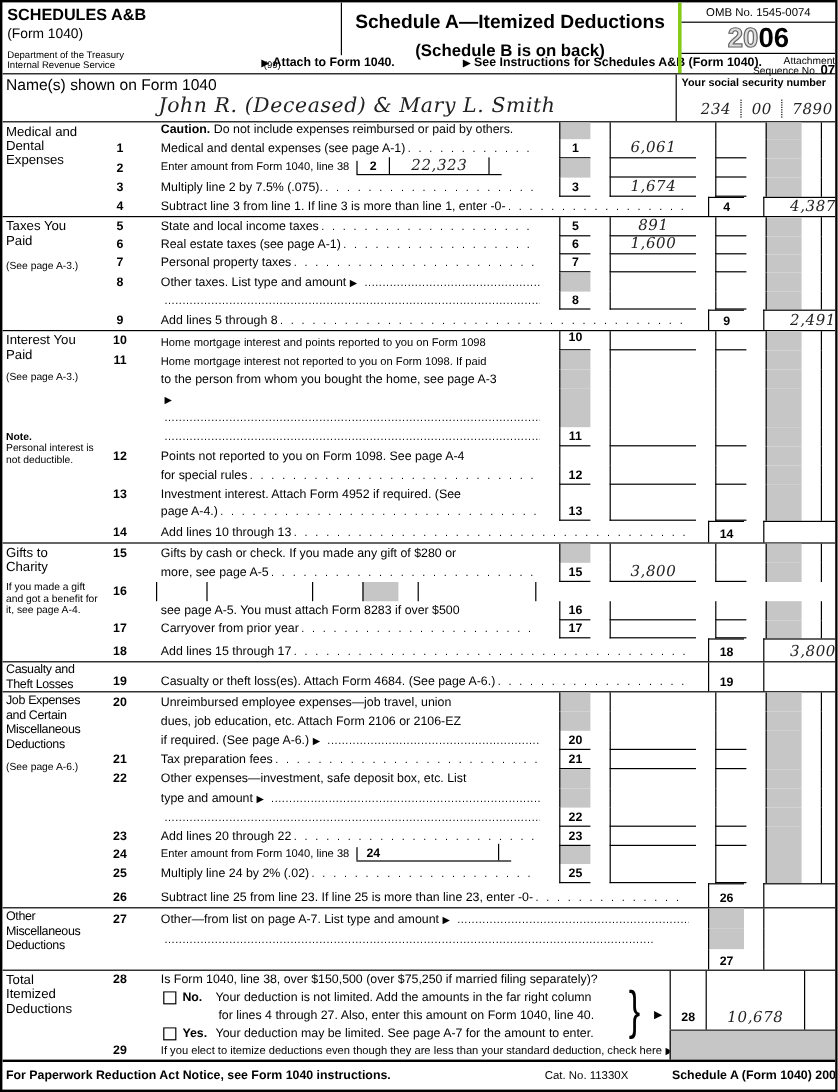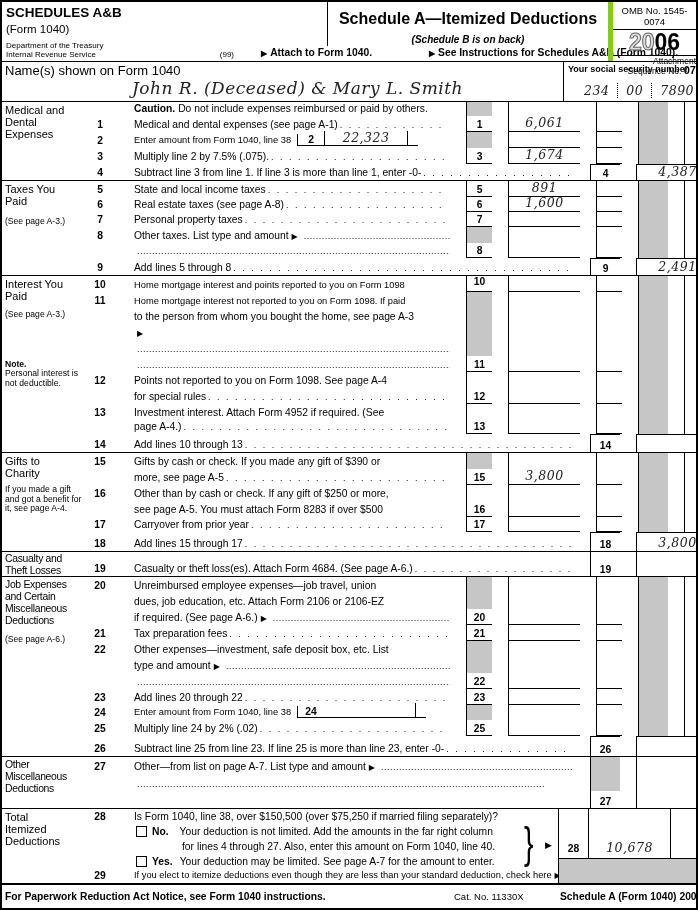--- a/index.html
+++ b/index.html
@@ -1,32 +1,32 @@
 <!DOCTYPE html>
 <html><head>
 <meta charset="utf-8">
 <style>
   html,body{margin:0;padding:0;background:#888;}
   .page{position:relative;width:698px;height:910px;margin:0 auto;background:#fff;
         border:2px solid #000;box-sizing:border-box;color:#000;
         font-family:"Liberation Sans",sans-serif;font-size:10.3px;overflow:hidden;}
   
   .hdr{position:relative;height:59px;display:flex;}
-  .hdr-left{position:relative;width:326px;box-sizing:border-box;padding:3px 4px;}
+  .hdr-left{position:relative;width:283px;box-sizing:border-box;padding:3px 4px;}
   .hdr-left .vline{position:absolute;right:0;top:0;height:44px;border-right:1px solid #000;}
   .sched-ab{font-weight:bold;font-size:13.5px;}
   .form1040{font-size:11.5px;margin-top:3px;}
   .dept{position:absolute;bottom:2px;left:4px;font-size:8px;line-height:8.5px;width:200px;}
   .dept .n99{position:absolute;right:-28px;bottom:0;}
   .hdr-center{position:relative;width:280px;text-align:center;}
   .title{font-weight:bold;font-size:16px;margin-top:8px;}
-  .subtitle{font-weight:bold;font-size:10px;margin-top:6px;font-style:italic;}
+  .subtitle{font-weight:bold;font-size:14px;margin-top:6px;}
   .attachline{position:absolute;left:-70px;bottom:3px;width:420px;font-weight:bold;font-size:10.3px;
               display:flex;justify-content:space-between;white-space:nowrap;}
-  .hdr-right{flex:1;border-left:5px solid #84cc16;box-sizing:border-box;text-align:center;position:relative;}
+  .hdr-right{flex:1;border-left:3px solid #84cc16;box-sizing:border-box;text-align:center;position:relative;}
   .omb{font-size:9.5px;border-bottom:1px solid #000;padding:3px 0 2px;}
   .year{font-size:23px;font-weight:bold;line-height:24px;border-bottom:1px solid #000;padding-bottom:1px;}
   .year .y20{color:#ddd;-webkit-text-stroke:1px #666;}
   .attach-seq{font-size:8.5px;text-align:right;padding-left:14px;line-height:9px;padding-top:1px;}
   .attach-seq b{font-size:11px;}
   
   .namerow{height:40px;border-top:1px solid #000;display:flex;box-sizing:border-box;}
   .name-cell{width:561px;position:relative;}
   .name-label{font-size:13px;padding:1px 0 0 3px;}
   .name-value{position:absolute;left:130px;bottom:3px;}
@@ -226,21 +226,21 @@
       <div class="cell bn bb">5</div>
       <div class="cell ba bb hand">891</div>
       <div class="cell bc bb"></div>
       <div class="cell on g"></div>
         <div class="cell oa"></div>
         <div class="cell oc"></div>
     </div>
     <div class="row" style="height:15px">
       <div class="ln">6</div>
       <div class="desc">
-          <span>Real estate taxes (see page A-8)</span>
+          <span>Real estate taxes (see page A-1)</span>
           <span class="dots"></span>
         </div>
       <div class="cell bn bb">6</div>
       <div class="cell ba bb hand">1,600</div>
       <div class="cell bc bb"></div>
       <div class="cell on g"></div>
         <div class="cell oa"></div>
         <div class="cell oc"></div>
     </div>
     <div class="row" style="height:15px">
@@ -435,21 +435,21 @@
   </div>
 
   <div class="sec" style="height:99px">
     <div class="side">
       <div class="t" style="width:62px">Gifts to Charity</div>
       <div class="n" style="margin-top:6px">If you made a gift and got a benefit for it, see page A-4.</div>
     </div>
     <div class="row" style="height:16px">
       <div class="ln">15</div>
       <div class="desc">
-          <span>Gifts by cash or check. If you made any gift of $390 or</span>
+          <span>Gifts by cash or check. If you made any gift of $280 or</span>
         </div>
       <div class="cell bn g"></div>
         <div class="cell ba"></div>
         <div class="cell bc"></div>
       <div class="cell on g"></div>
         <div class="cell oa"></div>
         <div class="cell oc"></div>
     </div>
     <div class="row" style="height:16px">
       <div class="ln"></div>
@@ -459,23 +459,20 @@
         </div>
       <div class="cell bn bb">15</div>
       <div class="cell ba bb hand">3,800</div>
       <div class="cell bc bb"></div>
       <div class="cell on g"></div>
         <div class="cell oa"></div>
         <div class="cell oc"></div>
     </div>
     <div class="row" style="height:16px">
       <div class="ln">16</div>
-      <div class="desc">
-          <span>Other than by cash or check. If any gift of $250 or more,</span>
-        </div>
       <div class="cell bn"></div>
         <div class="cell ba"></div>
         <div class="cell bc"></div>
       <div class="cell on g"></div>
         <div class="cell oa"></div>
         <div class="cell oc"></div>
     </div>
     <div class="row" style="height:16px">
       <div class="ln"></div>
       <div class="desc">

